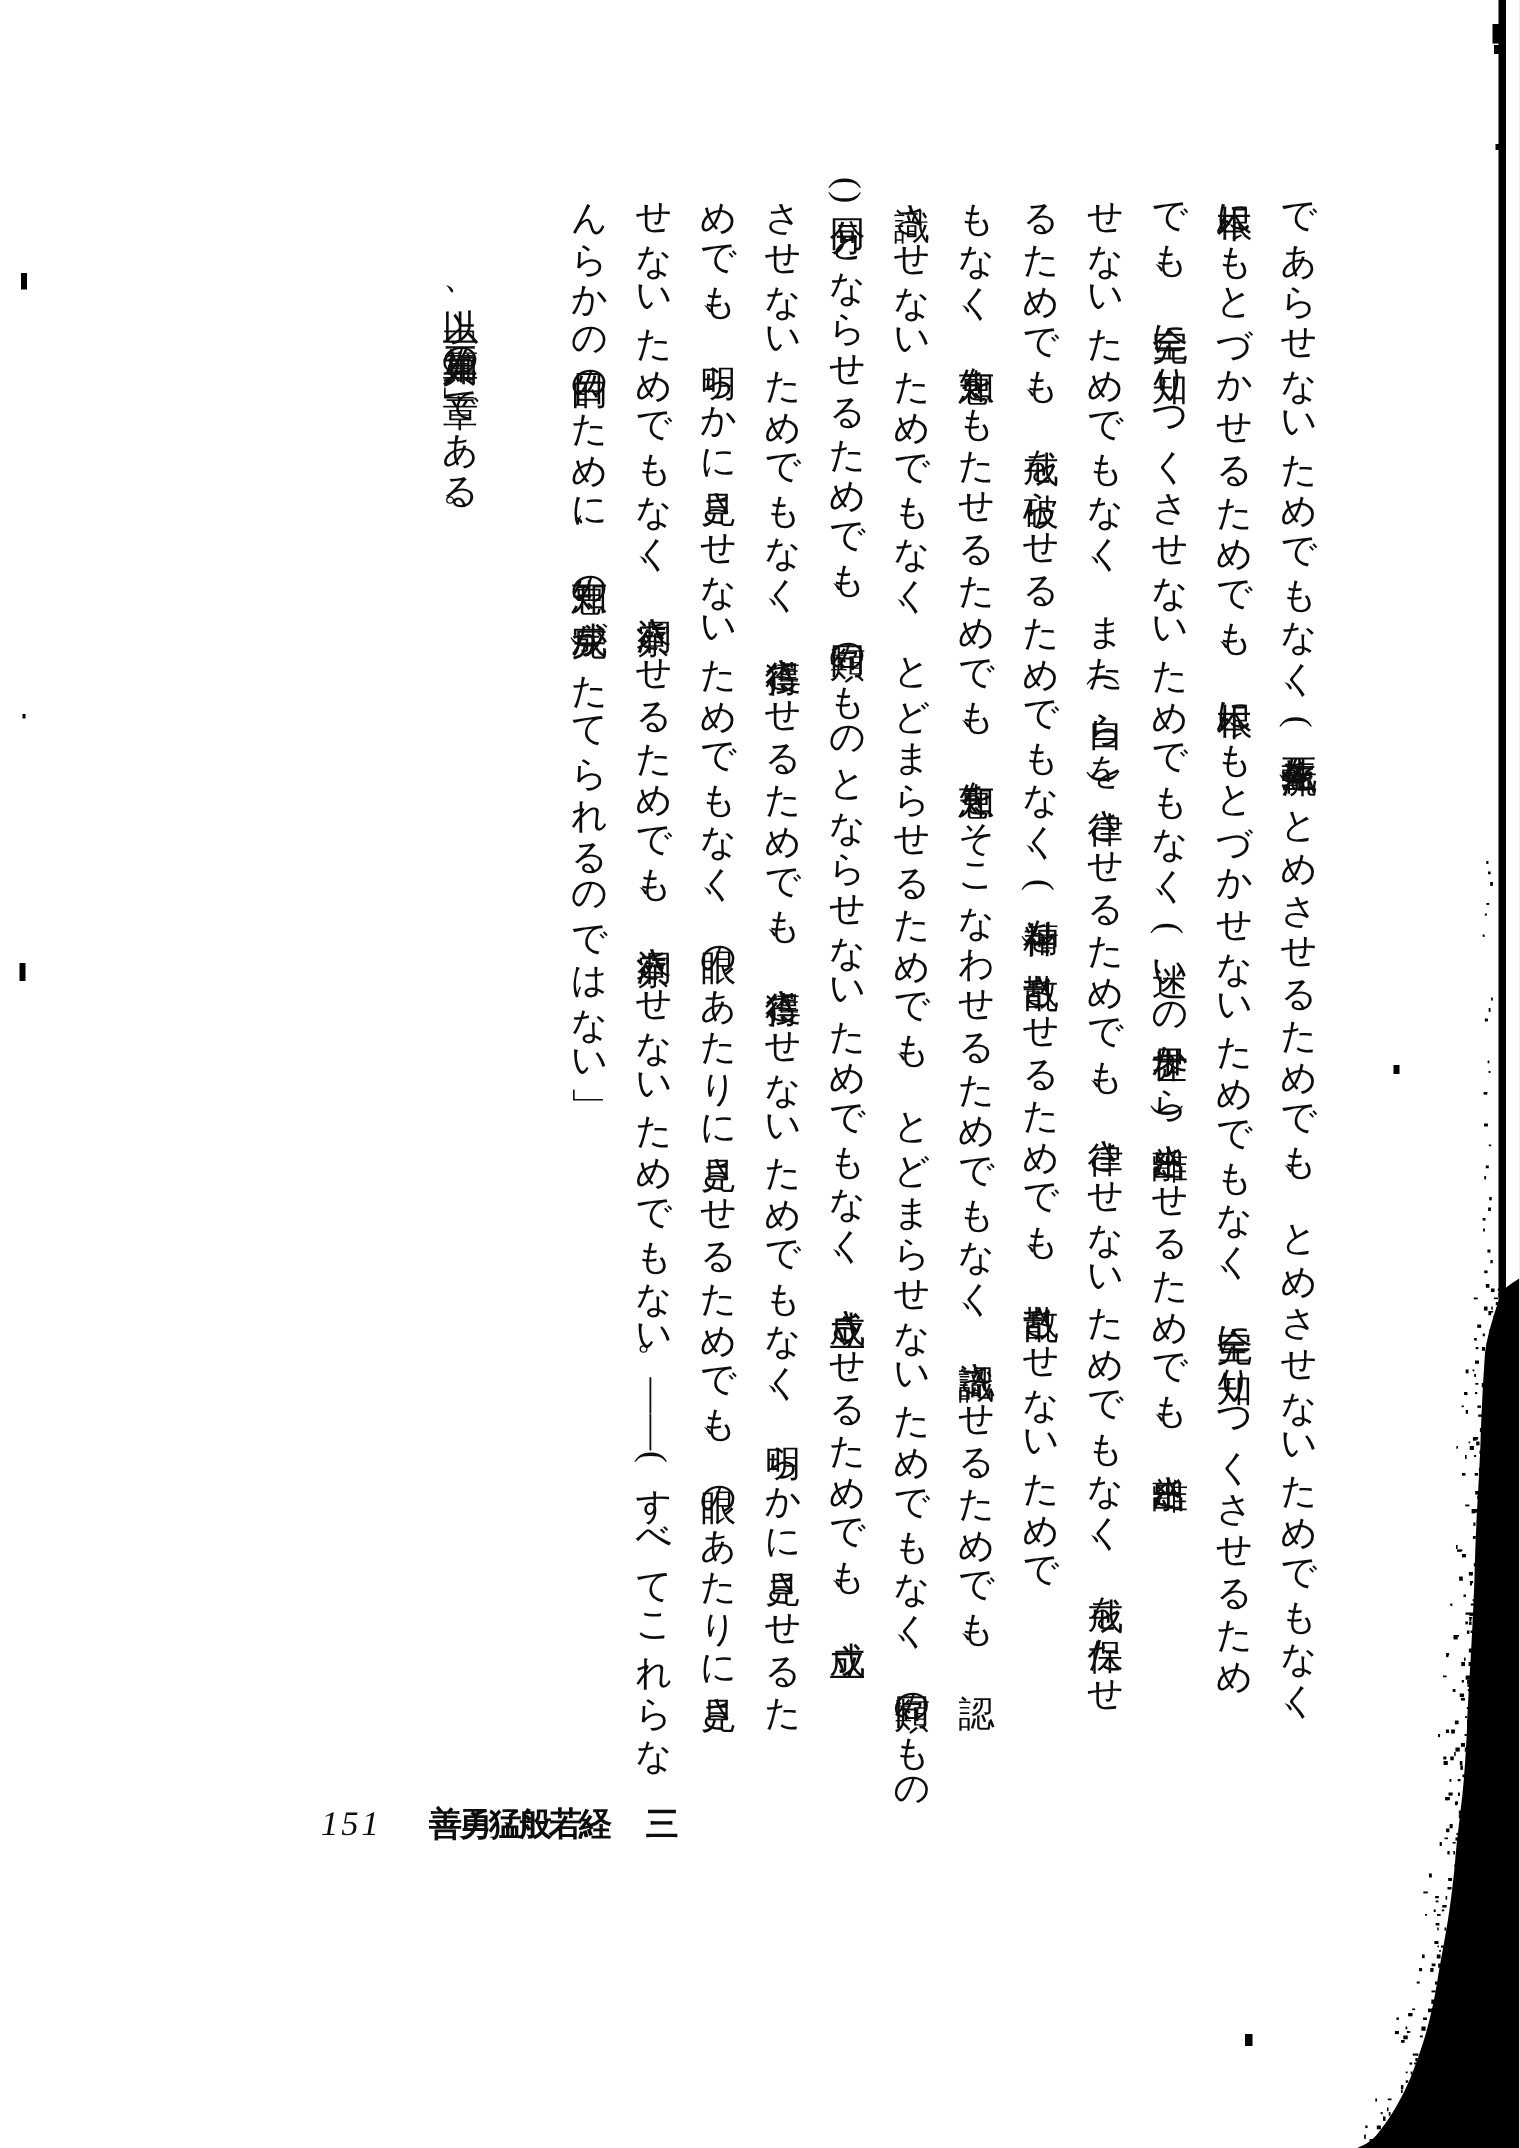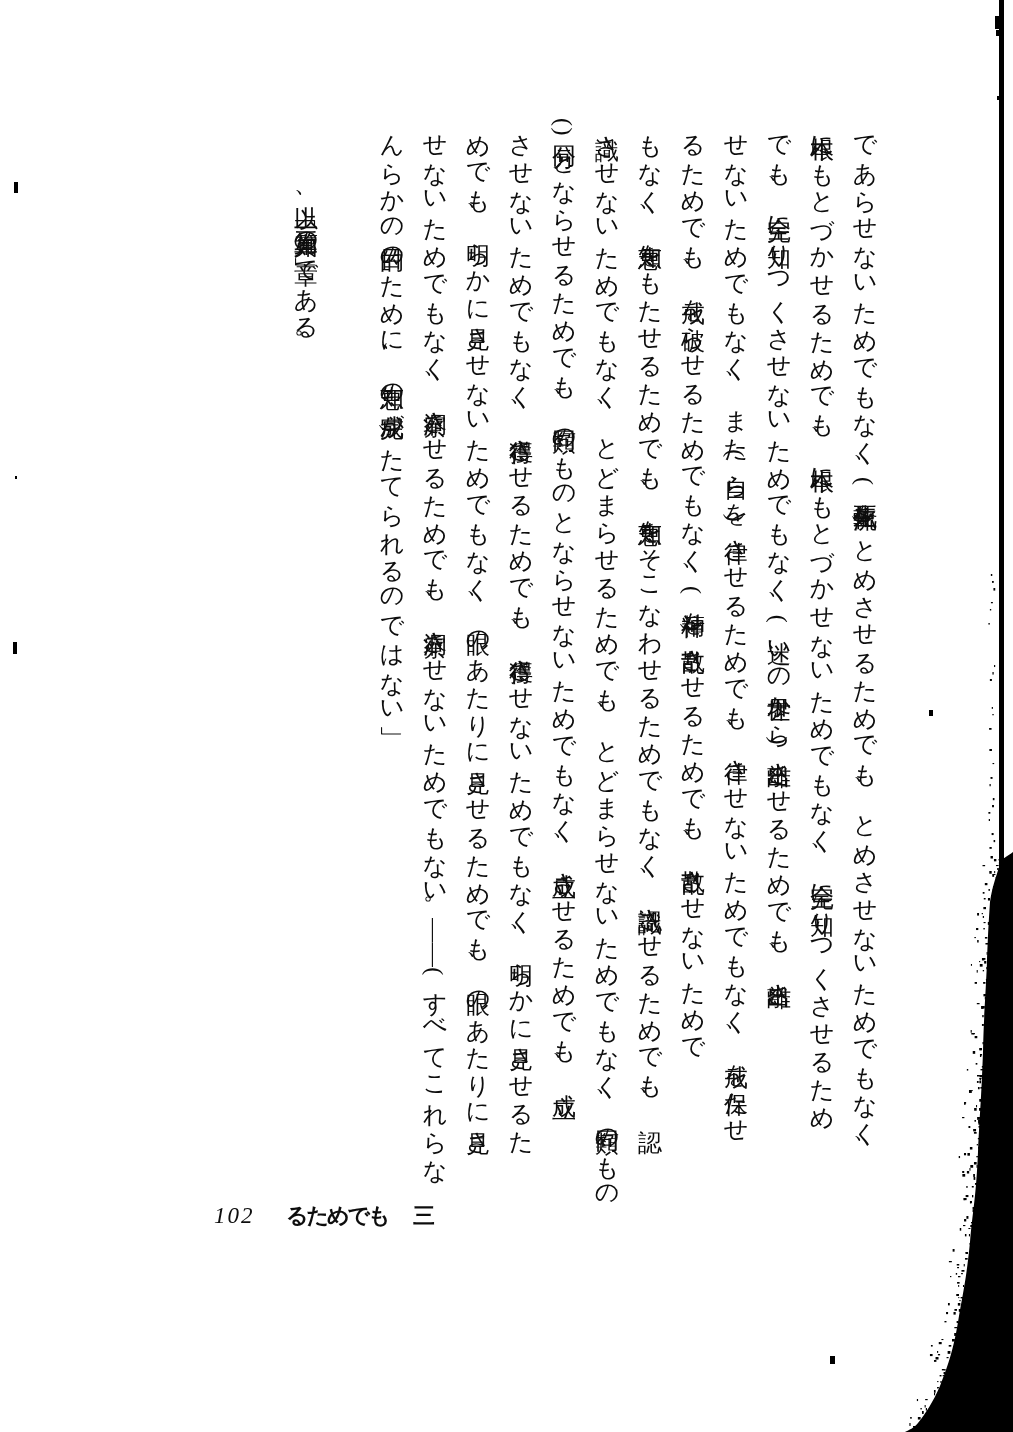--- a/index.html
+++ b/index.html
@@ -41,22 +41,22 @@
     <div class="tcol">識させないためでもなく、とどまらせるためでも、とどまらせないためでもなく、同類のもの</div>
     <div class="tcol">(同分)とならせるためでも、同類のものとならせないためでもなく、成立させるためでも、成立</div>
     <div class="tcol">させないためでもなく、獲得させるためでも、獲得させないためでもなく、明らかに見させるた</div>
     <div class="tcol">めでも、明らかに見させないためでもなく、眼のあたりに見させるためでも、眼のあたりに見さ</div>
     <div class="tcol">せないためでもなく、洞察させるためでも、洞察させないためでもない。——(すべてこれらな</div>
     <div class="tcol">んらかの目的のために、知恵の完成が)たてられるのではない」</div>
     <div class="tcol closing">以上、第三「真如の章」である。</div>
   </div>
 
   <div class="footer">
-    <span class="pagenum">102</span>
-    <span class="runtitle">るためでも</span>
+    <span class="pagenum">151</span>
+    <span class="runtitle">善勇猛般若経</span>
     <span class="volume">三</span>
   </div>
 
   <svg id="edge-svg" class="scan-edge" viewBox="0 0 113 1432" xmlns="http://www.w3.org/2000/svg" preserveAspectRatio="none">
     <rect x="99" y="0" width="5" height="1432" fill="#000"></rect>
     <rect x="95" y="16" width="5" height="13" fill="#000"></rect>
     <rect x="96" y="30" width="4" height="6" fill="#000"></rect>
     <rect x="97" y="96" width="3" height="4" fill="#000"></rect>
     <path fill="#000" d="M113,852
       C108,856 102,858 100,864

